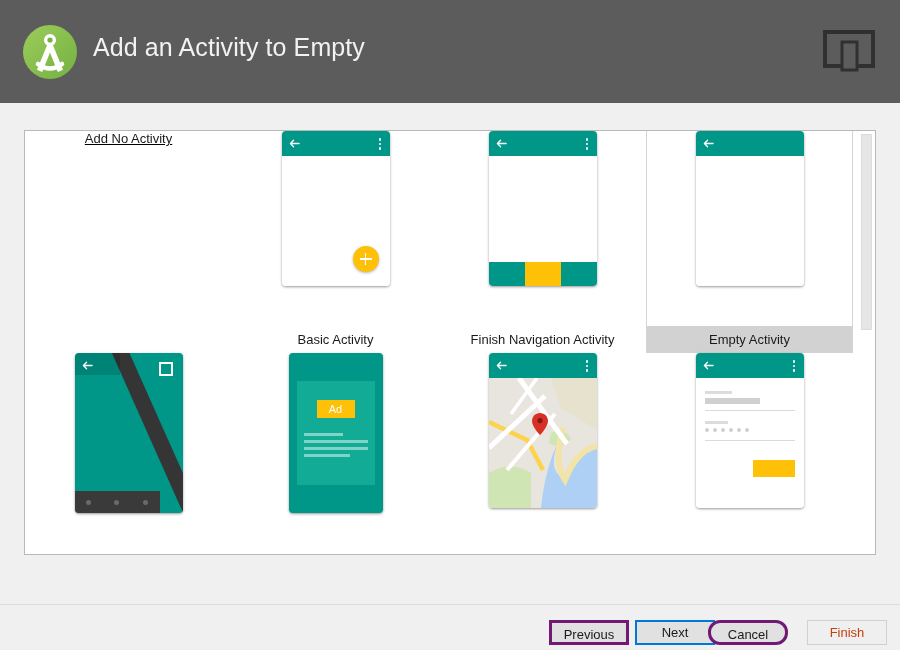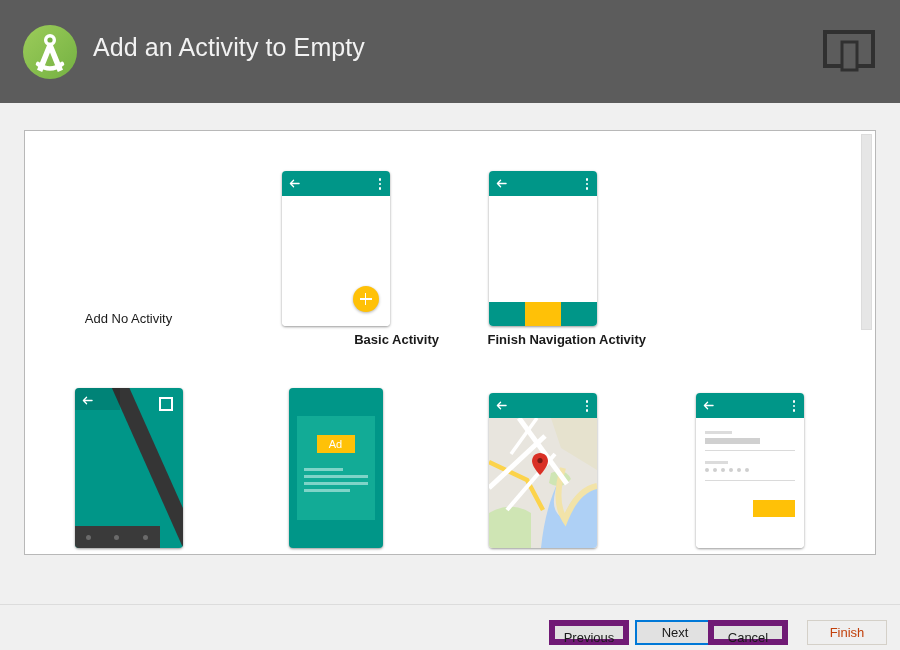--- a/index.html
+++ b/index.html
@@ -64,31 +64,31 @@
     width: 830px;
   }
   .cell {
     width: 207px;
     box-sizing: border-box;
     position: relative;
   }
   .cell-thumb {
     height: 195px;
     display: flex;
-    align-items: flex-end;
+    align-items: flex-start;
     justify-content: center;
     position: relative;
+    text-decoration: underline;
   }
   .cell-label {
     height: 27px;
     line-height: 27px;
-    text-align: right;
+    text-align: center;
     font-size: 13px;
     color: #1a1a1a;
-    font-weight: bold;
   }
   .cell.selected {
     background: transparent;
     border-left: 1px solid #d4d4d4;
     border-right: 1px solid #d4d4d4;
   }
   .cell.selected .cell-label {
     background: #d2d2d2;
   }
   .cell-note {
@@ -320,33 +320,33 @@
     box-sizing: border-box;
   }
   .btn {
     position: absolute;
     top: 15px;
     width: 80px; height: 25px;
     font-size: 13px;
     font-family: "Liberation Sans", sans-serif;
     color: #1a1a1a;
     background: #e1e1e1;
-    border: 6px solid #701a75;
+    border: 3px solid #701a75;
     box-sizing: border-box;
     text-align: center;
     line-height: 23px;
     cursor: default;
   }
   .btn-previous { left: 549px; }
   .btn-next {
     left: 635px;
     border: 2px solid #0078d7;
     line-height: 21px;
   }
-  .btn-cancel { left: 708px; }
+  .btn-cancel { left: 708px; border-radius: 12px; }
   .btn-finish {
     left: 807px;
     color: #c2410c;
     background: #efefef;
     border: 1px solid #d4d0c8;
   }
 </style>
 </head>
 <body>
 
@@ -426,20 +426,33 @@
                 <span class="bn-teal"></span>
                   <span class="bn-amber"></span>
                   <span class="bn-teal"></span>
               </div>
             </div>
           </div>
         </div>
         <div class="cell-label">Finish Navigation Activity</div>
       </div>
 
+      <div class="cell selected">
+        <div class="cell-thumb">
+          <div class="phone">
+            <div class="appbar">
+              <svg class="ic-back" viewBox="0 0 12 12">
+                <path d="M11 6 H2 M5 2.5 L1.5 6 L5 9.5" stroke="#ffffff" stroke-width="1.4" fill="none" stroke-linecap="round" stroke-linejoin="round"></path>
+              </svg>
+            </div>
+            <div class="phone-body"></div>
+          </div>
+        </div>
+        <div class="cell-label">Empty Activity</div>
+      </div>
     </div>
 
     <div class="grid-row">
 
       <div class="cell">
         <div class="cell-thumb">
           <div class="fs-phone">
             <div class="fs-diag"></div>
             <div class="fs-topbar"></div>
             <svg class="ic-back" viewBox="0 0 12 12">

